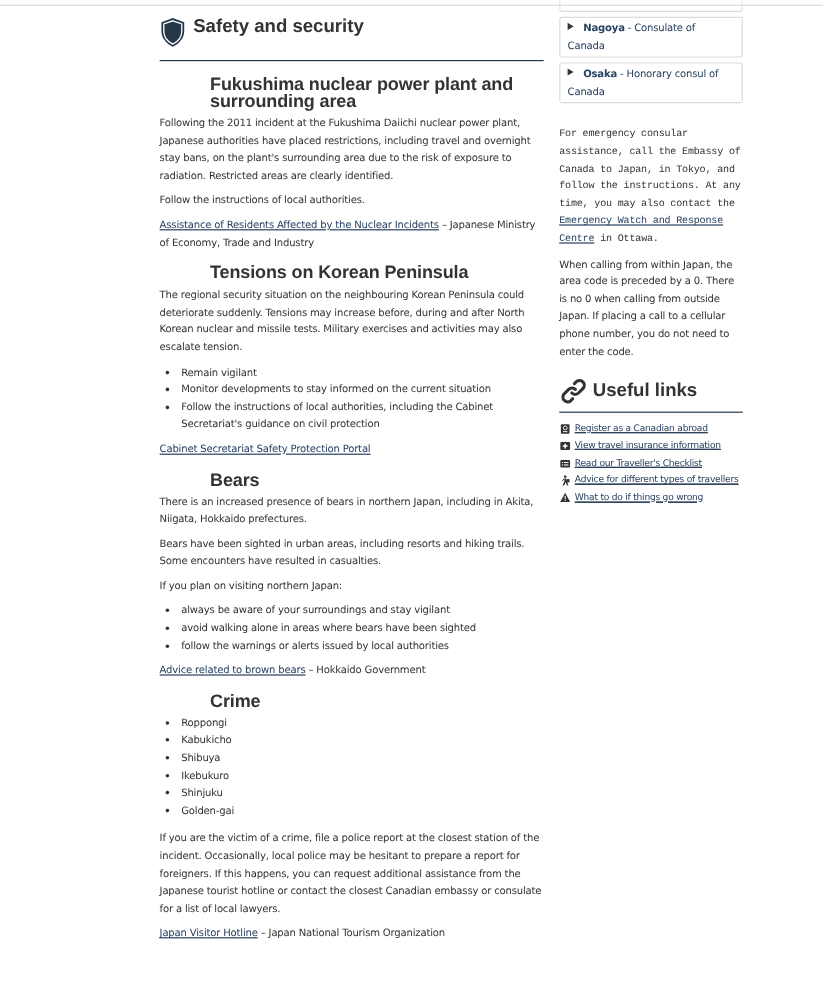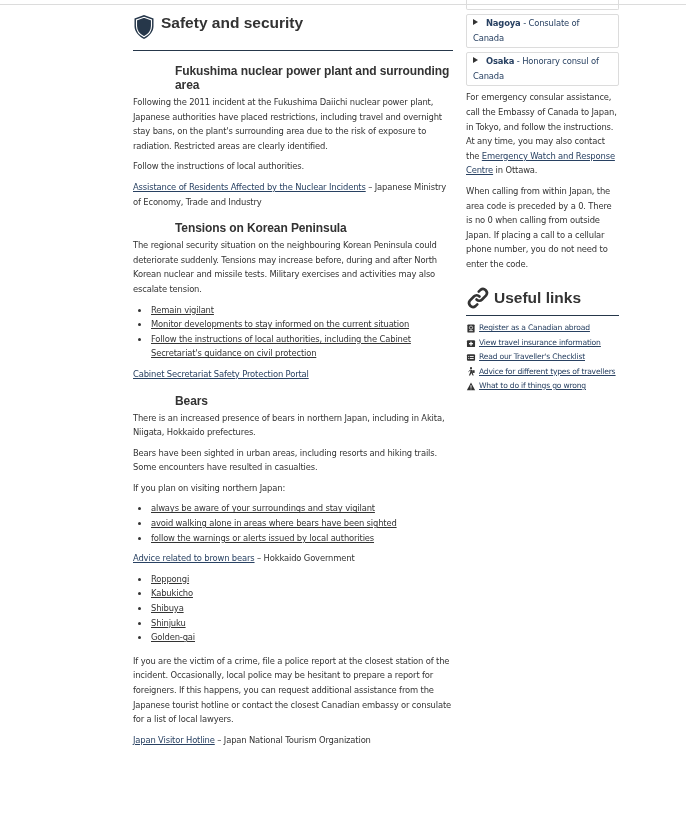--- a/index.html
+++ b/index.html
@@ -22,26 +22,26 @@
       border-bottom: 1.5px solid #26374a;
       padding-bottom: 3px; height: 37px;
     }
     .h2 .shield { width: 22px; height: 26px; margin-right: 6px; margin-bottom: 1px; }
     .h2 .title {
       font-family: "Liberation Sans", sans-serif;
       font-size: 15.5px; font-weight: bold; color: #333; line-height: 18px; letter-spacing: 0;
     }
     .h3 {
       font-family: "Liberation Sans", sans-serif;
-      font-size: 12px; font-weight: bold; color: #333; line-height: 14px; letter-spacing: -0.1px;
+      font-size: 15px; font-weight: bold; color: #333; line-height: 14px; letter-spacing: -0.1px;
       margin-top: 12px; margin-bottom: 3px; padding-left: 42px;
     }
     .h3.first { margin-top: 13px; }
     p { margin-bottom: 6px; }
-    ul { list-style: none; margin: 2px 0 6px 0; text-decoration: underline; }
+    ul { list-style: none; margin: 2px 0 6px 0; }
     ul li { position: relative; padding-left: 18px; line-height: 14.6px; }
     ul li::before {
       content: ""; position: absolute; left: 5px; top: 6px;
       width: 3px; height: 3px; background: #333; border-radius: 50%;
     }
 
     
     .side { position: absolute; left: 466px; top: 0; width: 153px; }
     .consul-box {
       border: 1px solid #dcdcdc; border-radius: 2px;
@@ -102,41 +102,43 @@
   <p>There is an increased presence of bears in northern Japan, including in Akita, Niigata, Hokkaido prefectures.</p>
   <p>Bears have been sighted in urban areas, including resorts and hiking trails. Some encounters have resulted in casualties.</p>
   <p>If you plan on visiting northern Japan:</p>
   <ul>
     <li>always be aware of your surroundings and stay vigilant</li>
     <li>avoid walking alone in areas where bears have been sighted</li>
     <li>follow the warnings or alerts issued by local authorities</li>
   </ul>
   <p><a>Advice related to brown bears</a><span> – Hokkaido Government</span></p>
 
+  <div class="h3">Crime</div>
   <ul>
     <li>Roppongi</li>
     <li>Kabukicho</li>
     <li>Shibuya</li>
+    <li>Ikebukuro</li>
     <li>Shinjuku</li>
     <li>Golden-gai</li>
   </ul>
   <p style="margin-top:9px;">If you are the victim of a crime, file a police report at the closest station of the incident. Occasionally, local police may be hesitant to prepare a report for foreigners. If this happens, you can request additional assistance from the Japanese tourist hotline or contact the closest Canadian embassy or consulate for a list of local lawyers.</p>
   <p><a>Japan Visitor Hotline</a><span> – Japan National Tourism Organization</span></p>
 </div>
 
 <div class="side">
   <div class="consul-box stub"></div>
   <div class="consul-box" style="margin-top:4px;">
     <span class="tri"></span><b>Nagoya</b><span> - Consulate of Canada</span>
   </div>
   <div class="consul-box">
     <span class="tri"></span><b>Osaka</b><span> - Honorary consul of Canada</span>
   </div>
 
-  <p style="margin-top:4px;"><span>For emergency consular assistance, call the Embassy of Canada to Japan, in Tokyo, and follow the instructions. At any time, you may also contact the </span><a>Emergency Watch and Response Centre</a><span> in Ottawa.</span></p>
+  <p style="margin-top:18px;font-family:Liberation Mono, monospace;"><span>For emergency consular assistance, call the Embassy of Canada to Japan, in Tokyo, and follow the instructions. At any time, you may also contact the </span><a>Emergency Watch and Response Centre</a><span> in Ottawa.</span></p>
   <p>When calling from within Japan, the area code is preceded by a 0. There is no 0 when calling from outside Japan. If placing a call to a cellular phone number, you do not need to enter the code.</p>
 
   <div class="side-h2">
     <svg class="chain" viewBox="0 0 24 24">
       <g fill="none" stroke="#333" stroke-width="2.6" stroke-linecap="round">
         <path d="M10.5 13.5 a4 4 0 0 0 5.6 0 l4 -4 a4 4 0 0 0 -5.6 -5.6 l-1.8 1.8"></path>
         <path d="M13.5 10.5 a4 4 0 0 0 -5.6 0 l-4 4 a4 4 0 0 0 5.6 5.6 l1.8 -1.8"></path>
       </g>
     </svg>
     <span class="title">Useful links</span>

